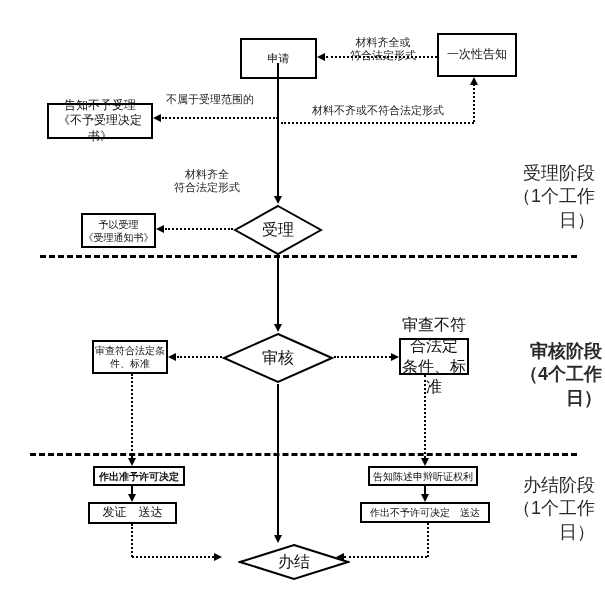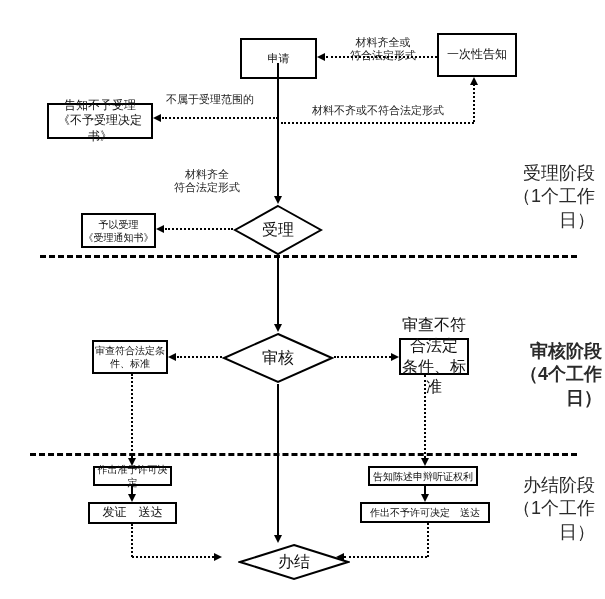--- a/index.html
+++ b/index.html
@@ -130,21 +130,21 @@
   </div>
 
   <div class="vdot" style="left:131px;top:374px;height:84px;"></div>
   <div class="arr down" style="left:128px;top:458px;"></div>
 
   <div class="vdot" style="left:424px;top:375px;height:83px;"></div>
   <div class="arr down" style="left:421px;top:458px;"></div>
 
   <div class="dash" style="left:30px;top:453px;width:547px;"></div>
 
-  <div class="box" style="left:93px;top:466px;width:79px;height:20px;font-size:10px;">
+  <div class="box" style="left:93px;top:466px;width:92px;height:20px;font-size:10px;font-weight:bold;">
     <span>作出准予许可决定</span>
   </div>
 
   <div class="vline" style="left:131px;top:486px;height:8px;"></div>
   <div class="arr down" style="left:128px;top:494px;"></div>
 
   <div class="box" style="left:88px;top:502px;width:89px;height:22px;">
     <span>发证　送达</span>
   </div>
 

